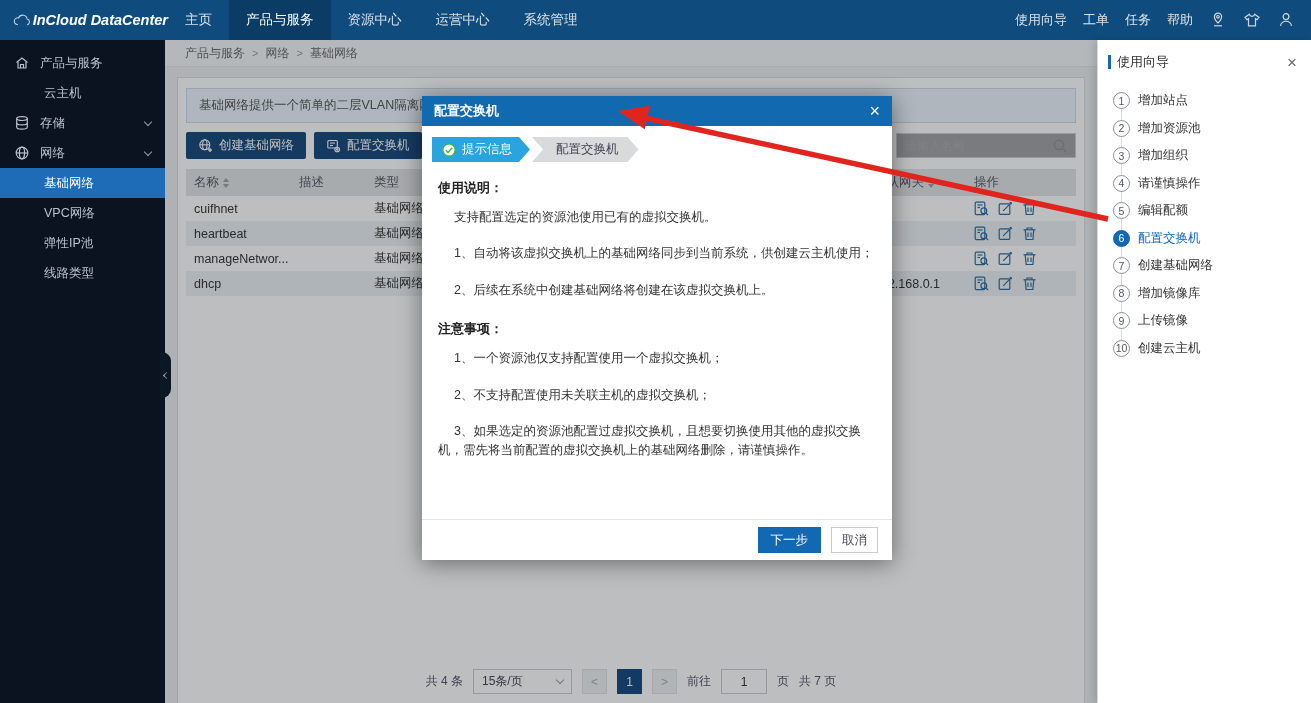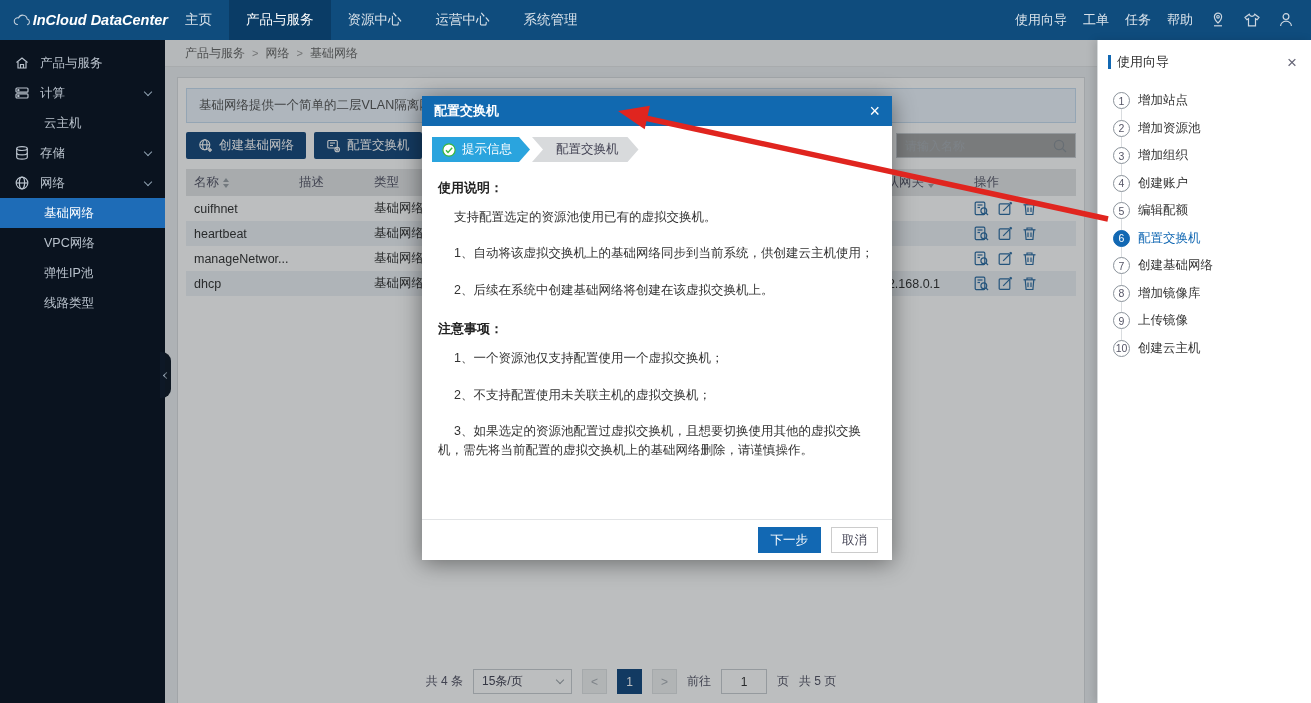--- a/index.html
+++ b/index.html
@@ -162,30 +162,20 @@
 </div>
 
 <div class="sidebar">
   <div class="side-item">
     <svg class="side-icon" width="16" height="16" viewBox="0 0 16 16">
       <path d="M2.5 7.5 L8 3 l5.5 4.5"></path>
         <path d="M4 7 v6 h8 v-6"></path>
         <path d="M6.5 13 v-3.5 h3 V13"></path>
     </svg>
     <span class="lbl">产品与服务</span>
-  </div>
-  <div class="side-item">
-    <svg class="side-icon" width="16" height="16" viewBox="0 0 16 16">
-      <rect x="2" y="3" width="12" height="4.2" rx="1"></rect>
-        <rect x="2" y="8.8" width="12" height="4.2" rx="1"></rect>
-      <circle cx="4.4" cy="5.1" r=".6" fill="currentColor"></circle>
-        <circle cx="4.4" cy="10.9" r=".6" fill="currentColor"></circle>
-    </svg>
-    <span class="lbl">计算</span>
-    <i class="chev"></i>
   </div>
   <div class="side-item child">
     <span class="lbl">云主机</span>
   </div>
   <div class="side-item">
     <svg class="side-icon" width="16" height="16" viewBox="0 0 16 16">
       <ellipse cx="8" cy="3.6" rx="5.3" ry="1.9"></ellipse>
         <path d="M2.7 3.6 V12.3 a5.3 1.9 0 0 0 10.6 0 V3.6"></path>
       <path d="M2.7 7.9 a5.3 1.9 0 0 0 10.6 0"></path>
     </svg>
@@ -408,21 +398,21 @@
       <div class="pg-select">
         <span>15条/页</span>
         <i class="chev"></i>
       </div>
       <div class="pg-btn">&lt;</div>
       <div class="pg-current">1</div>
       <div class="pg-btn">&gt;</div>
       <span>前往</span>
       <input class="pg-input" value="1" style="">
       <span>页</span>
-      <span>共 5 页</span>
+      <span>共 7 页</span>
     </div>
   </div>
 </div>
 
 <div class="overlay"></div>
 
 <div class="modal">
   <div class="modal-hd">
     <span>配置交换机</span>
     <span class="close">×</span>
@@ -470,21 +460,21 @@
     <div class="g-step">
       <span class="g-num">2</span>
       <span class="g-lbl">增加资源池</span>
     </div>
     <div class="g-step">
       <span class="g-num">3</span>
       <span class="g-lbl">增加组织</span>
     </div>
     <div class="g-step">
       <span class="g-num">4</span>
-      <span class="g-lbl">创建账户</span>
+      <span class="g-lbl">请谨慎操作</span>
     </div>
     <div class="g-step">
       <span class="g-num">5</span>
       <span class="g-lbl">编辑配额</span>
     </div>
     <div class="g-step active">
       <span class="g-num">6</span>
       <span class="g-lbl">配置交换机</span>
     </div>
     <div class="g-step">

